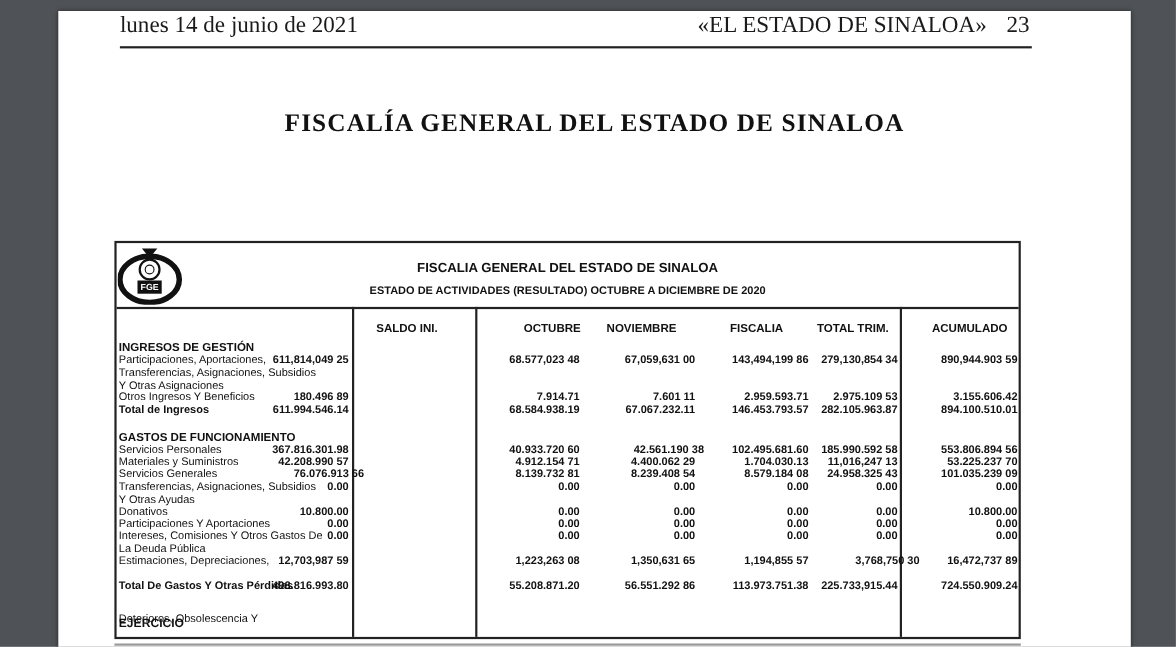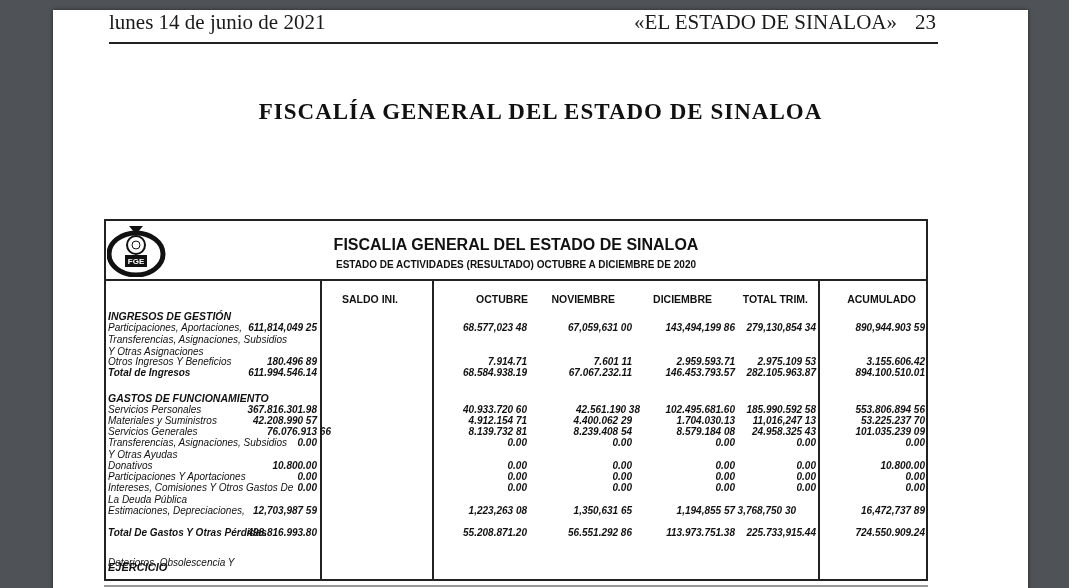--- a/index.html
+++ b/index.html
@@ -33,31 +33,31 @@
       position: absolute; left: 51px; top: 209px; width: 824px; height: 362px;
       border: 2px solid #222; box-sizing: border-box; color: #111;
     }
     .stmt-head {
       position: absolute; left: 0; top: 0; width: 100%; height: 58px;
       border-bottom: 2px solid #222;
     }
     .logo { position: absolute; left: 1px; top: 2px; width: 62px; height: 54px; }
     .stmt-title1 {
       position: absolute; left: 0; width: 100%; top: 15px; text-align: center;
-      font-size: 16px; font-weight: bold;
+      font-size: 12px; font-weight: bold;
     }
     .stmt-title2 {
       position: absolute; left: 0; width: 100%; top: 38px; text-align: center;
       font-size: 10px; font-weight: bold;
     }
     .vline { position: absolute; top: 58px; bottom: 0; width: 2px; background: #222; }
     .col-h {
       position: absolute; top: 72px; font-size: 10.5px; font-weight: bold; text-align: right;
     }
-    .row { position: absolute; left: 0; width: 100%; height: 11px; font-size: 10px; line-height: 11px; font-style: italic; }
+    .row { position: absolute; left: 0; width: 100%; height: 11px; font-size: 10px; line-height: 11px; }
     .row .lbl { position: absolute; left: 2px; white-space: nowrap; }
     .row .v { position: absolute; text-align: right; white-space: nowrap; font-weight: bold; }
     .row.sec .lbl { font-weight: bold; font-size: 10.5px; }
     .row.tot .lbl { font-weight: bold; }
     .row.big { font-size: 11px; }
     .row.big .lbl { font-weight: bold; font-size: 11px; }
     .bottom-rule {
       position: absolute; left: 51px; top: 575px; width: 824px; height: 2px; background: #999;
     }
   </style>
@@ -87,21 +87,21 @@
       <div class="stmt-title2">ESTADO DE ACTIVIDADES (RESULTADO) OCTUBRE A DICIEMBRE DE 2020</div>
     </div>
 
     <div class="vline" style="left:214px;"></div>
     <div class="vline" style="left:326px;"></div>
     <div class="vline" style="left:712px;"></div>
 
     <div class="col-h" style="left:218px;width:74px;">SALDO INI.</div>
     <div class="col-h" style="left:348px;width:74px;">OCTUBRE</div>
     <div class="col-h" style="left:420px;width:89px;">NOVIEMBRE</div>
-    <div class="col-h" style="left:520px;width:86px;">DICIEMBRE</div>
+    <div class="col-h" style="left:520px;width:86px;">FISCALIA</div>
     <div class="col-h" style="left:610px;width:92px;">TOTAL TRIM.</div>
     <div class="col-h" style="left:718px;width:92px;">ACUMULADO</div>
 
     <div class="row sec" style="top:90px;">
       <span class="lbl">INGRESOS DE GESTIÓN</span>
     </div>
     <div class="row" style="top:101px;">
       <span class="lbl">Participaciones, Aportaciones,</span>
       <span class="v" style="left:110px;width:101px;">611,814,049 25</span>
       <span class="v" style="left:330px;width:91px;">68.577,023 48</span>
@@ -206,21 +206,21 @@
     </div>
     <div class="row" style="top:273px;">
       <span class="lbl">La Deuda Pública</span>
     </div>
     <div class="row" style="top:284px;">
       <span class="lbl">Estimaciones, Depreciaciones,</span>
       <span class="v" style="left:110px;width:101px;">12,703,987 59</span>
       <span class="v" style="left:330px;width:91px;">1,223,263 08</span>
       <span class="v" style="left:424px;width:102px;">1,350,631 65</span>
       <span class="v" style="left:530px;width:99px;">1,194,855 57</span>
-      <span class="v" style="left:600px;width:90px;">3,768,750 30</span>
+      <span class="v" style="left:600px;width:130px;">3,768,750 30</span>
       <span class="v" style="left:716px;width:103px;">16,472,737 89</span>
     </div>
     <div class="row" style="top:296px;margin-top:40px;">
       <span class="lbl">Deterioros, Obsolescencia Y</span>
     </div>
     <div class="row tot" style="top:306px;">
       <span class="lbl">Total De Gastos Y Otras Pérdidas</span>
       <span class="v" style="left:110px;width:101px;">498.816.993.80</span>
       <span class="v" style="left:330px;width:91px;">55.208.871.20</span>
       <span class="v" style="left:424px;width:102px;">56.551.292 86</span>

